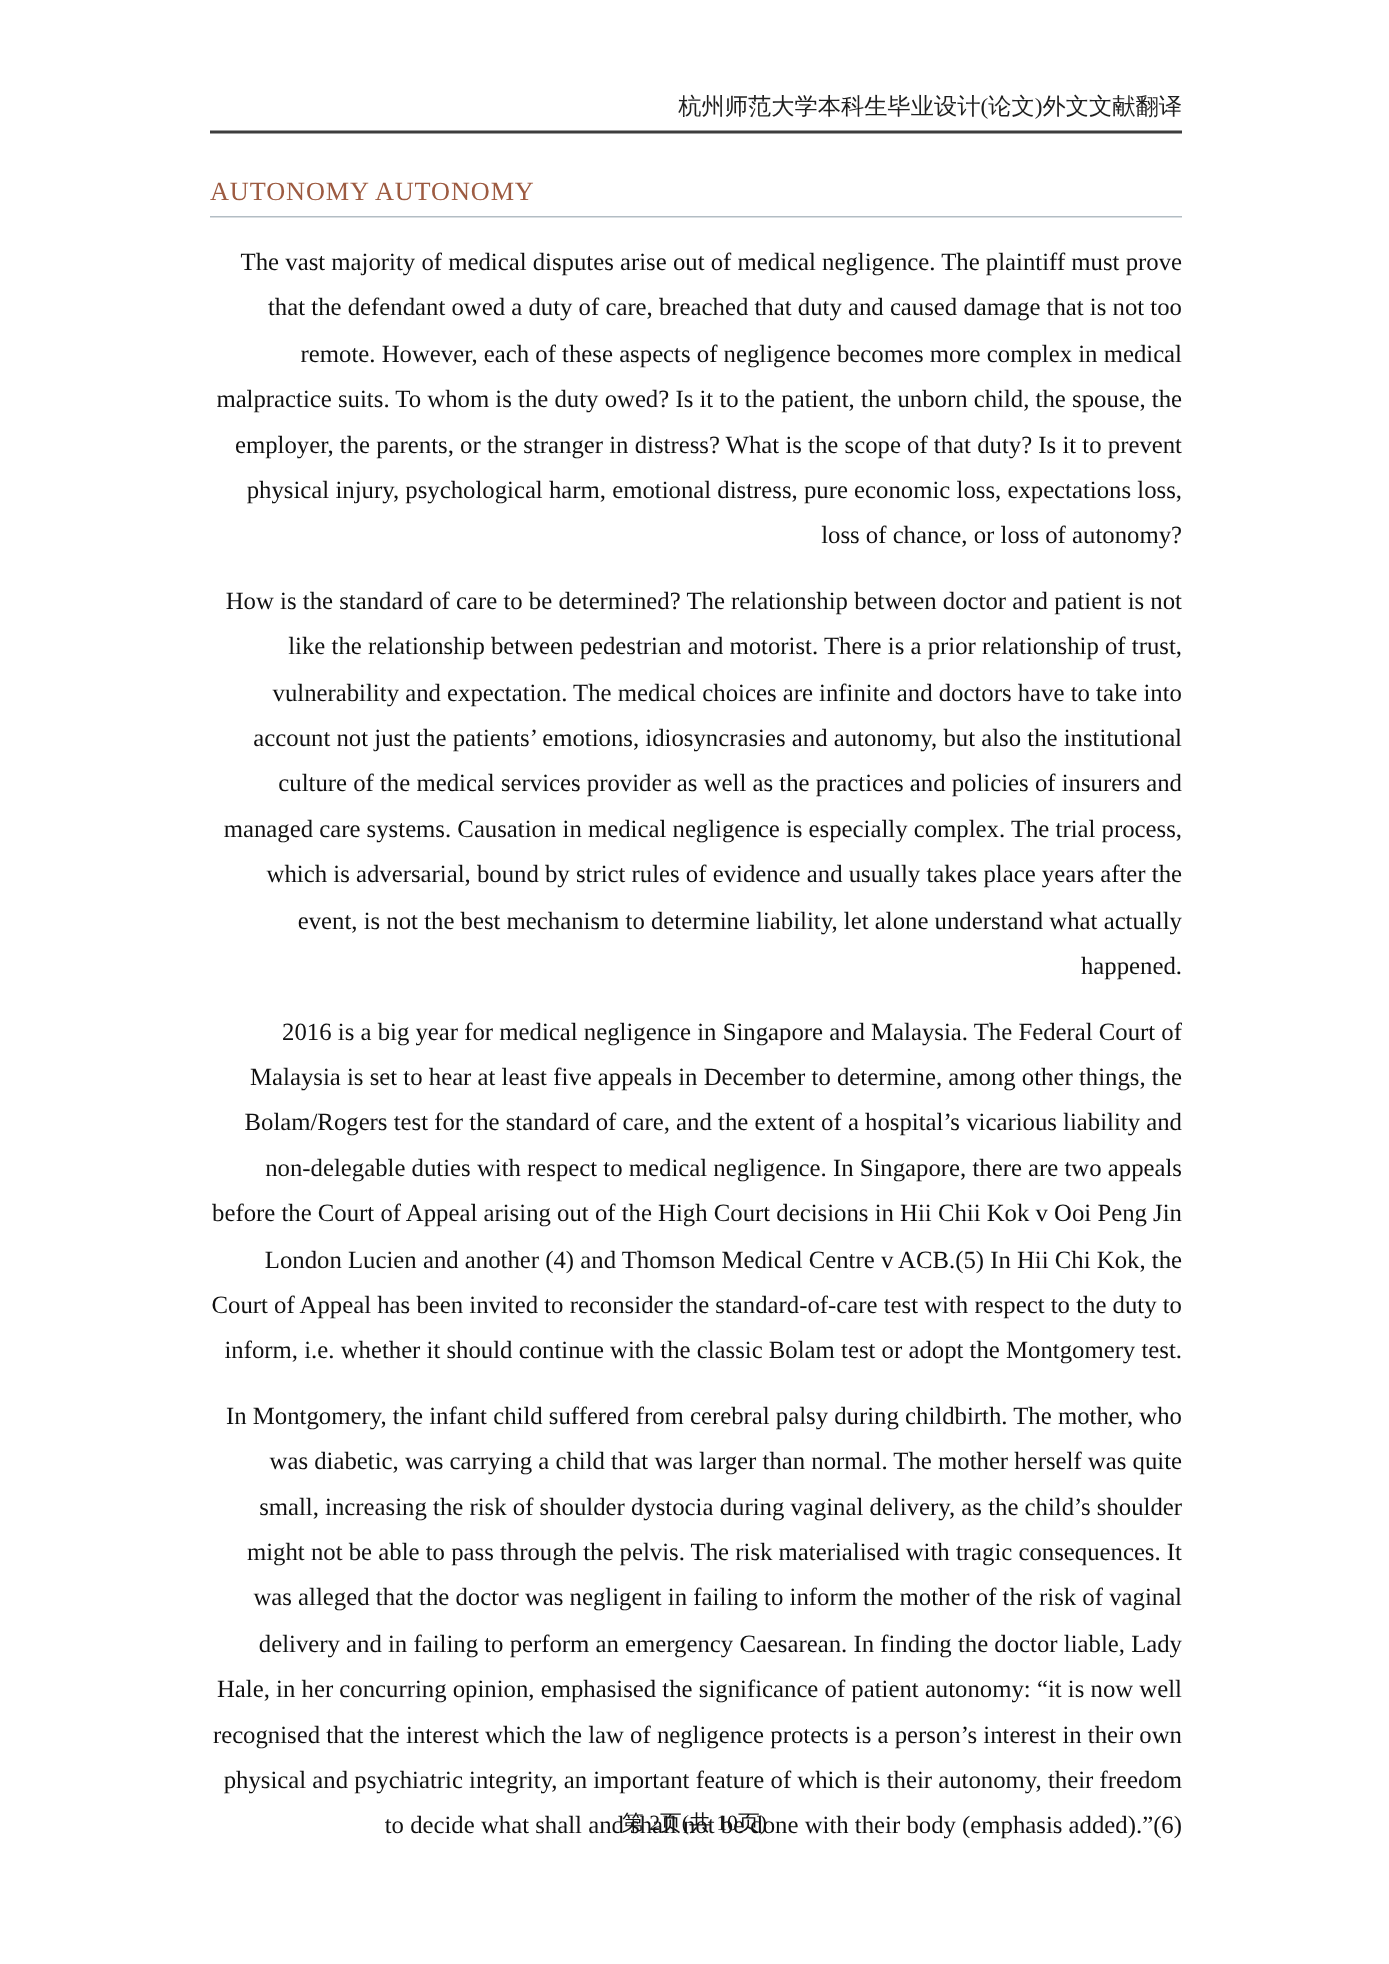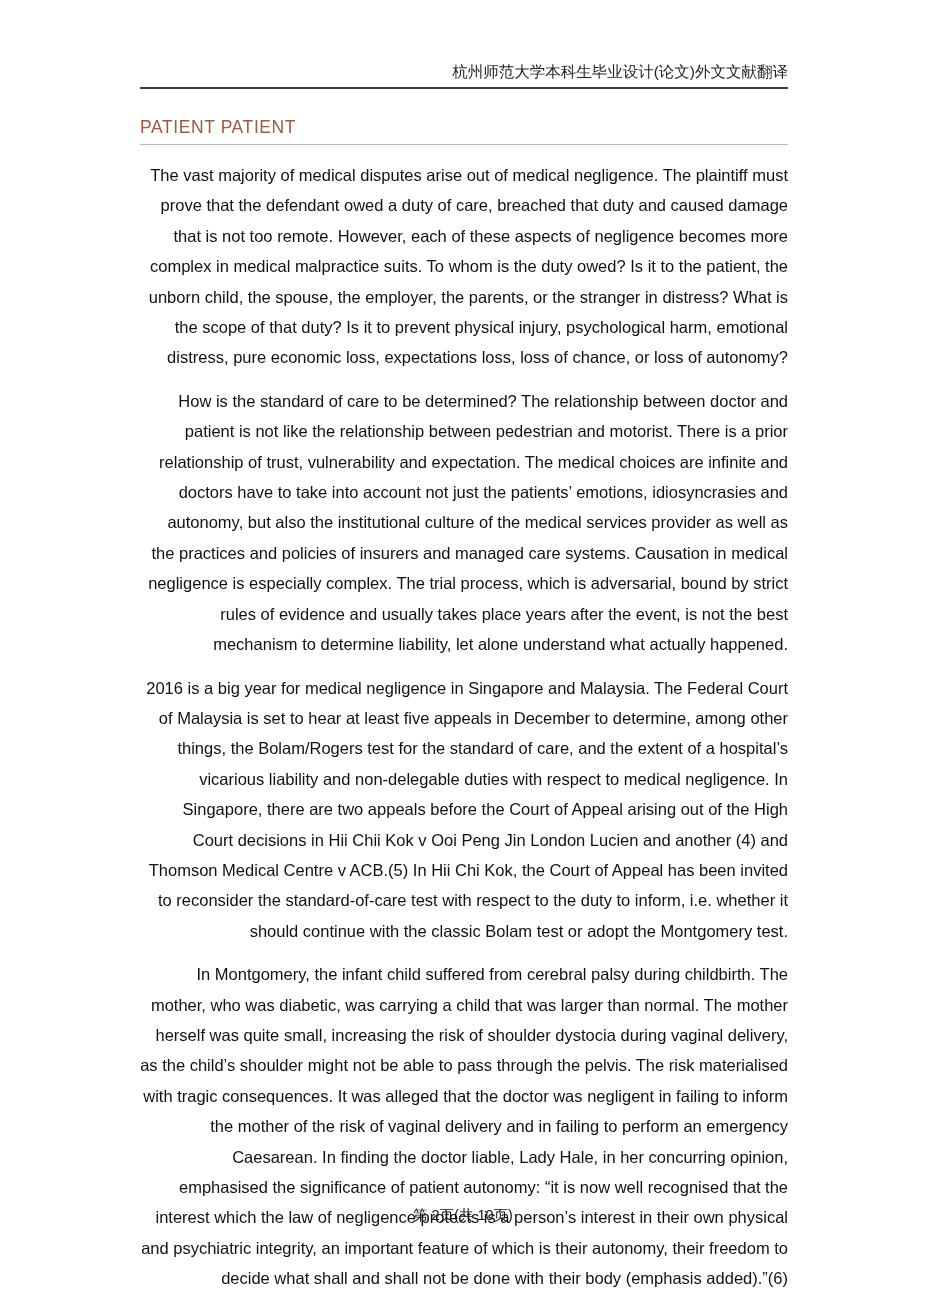--- a/index.html
+++ b/index.html
@@ -5,21 +5,21 @@
   html, body {
     margin: 0;
     padding: 0;
     background: #ffffff;
   }
   .page {
     position: relative;
     width: 926px;
     height: 1309px;
     background: #ffffff;
-    font-family: Liberation Sans, sans-serif;
+    font-family: Liberation Serif, serif;
     color: #111111;
     overflow: hidden;
   }
   .content {
     position: absolute;
     left: 140px;
     top: 0;
     width: 648px;
   }
   .doc-header {
@@ -62,21 +62,21 @@
 </head>
 <body>
 
 <div class="page">
   <div class="content">
 
     <div class="doc-header">
       <span>杭州师范大学本科生毕业设计(论文)外文文献翻译</span>
     </div>
 
-    <h1 class="section-title">PATIENT PATIENT</h1>
+    <h1 class="section-title">AUTONOMY AUTONOMY</h1>
 
     <div class="body-text">
       <p>The vast majority of medical disputes arise out of medical negligence. The plaintiff must prove that the defendant owed a duty of care, breached that duty and caused damage that is not too remote. However, each of these aspects of negligence becomes more complex in medical malpractice suits. To whom is the duty owed? Is it to the patient, the unborn child, the spouse, the employer, the parents, or the stranger in distress? What is the scope of that duty? Is it to prevent physical injury, psychological harm, emotional distress, pure economic loss, expectations loss, loss of chance, or loss of autonomy?</p>
       <p>How is the standard of care to be determined? The relationship between doctor and patient is not like the relationship between pedestrian and motorist. There is a prior relationship of trust, vulnerability and expectation. The medical choices are infinite and doctors have to take into account not just the patients’ emotions, idiosyncrasies and autonomy, but also the institutional culture of the medical services provider as well as the practices and policies of insurers and managed care systems. Causation in medical negligence is especially complex. The trial process, which is adversarial, bound by strict rules of evidence and usually takes place years after the event, is not the best mechanism to determine liability, let alone understand what actually happened.</p>
       <p>2016 is a big year for medical negligence in Singapore and Malaysia. The Federal Court of Malaysia is set to hear at least five appeals in December to determine, among other things, the Bolam/Rogers test for the standard of care, and the extent of a hospital’s vicarious liability and non-delegable duties with respect to medical negligence. In Singapore, there are two appeals before the Court of Appeal arising out of the High Court decisions in Hii Chii Kok v Ooi Peng Jin London Lucien and another (4) and Thomson Medical Centre v ACB.(5) In Hii Chi Kok, the Court of Appeal has been invited to reconsider the standard-of-care test with respect to the duty to inform, i.e. whether it should continue with the classic Bolam test or adopt the Montgomery test.</p>
       <p>In Montgomery, the infant child suffered from cerebral palsy during childbirth. The mother, who was diabetic, was carrying a child that was larger than normal. The mother herself was quite small, increasing the risk of shoulder dystocia during vaginal delivery, as the child’s shoulder might not be able to pass through the pelvis. The risk materialised with tragic consequences. It was alleged that the doctor was negligent in failing to inform the mother of the risk of vaginal delivery and in failing to perform an emergency Caesarean. In finding the doctor liable, Lady Hale, in her concurring opinion, emphasised the significance of patient autonomy: “it is now well recognised that the interest which the law of negligence protects is a person’s interest in their own physical and psychiatric integrity, an important feature of which is their autonomy, their freedom to decide what shall and shall not be done with their body (emphasis added).”(6)</p>
     </div>
 
   </div>
 

